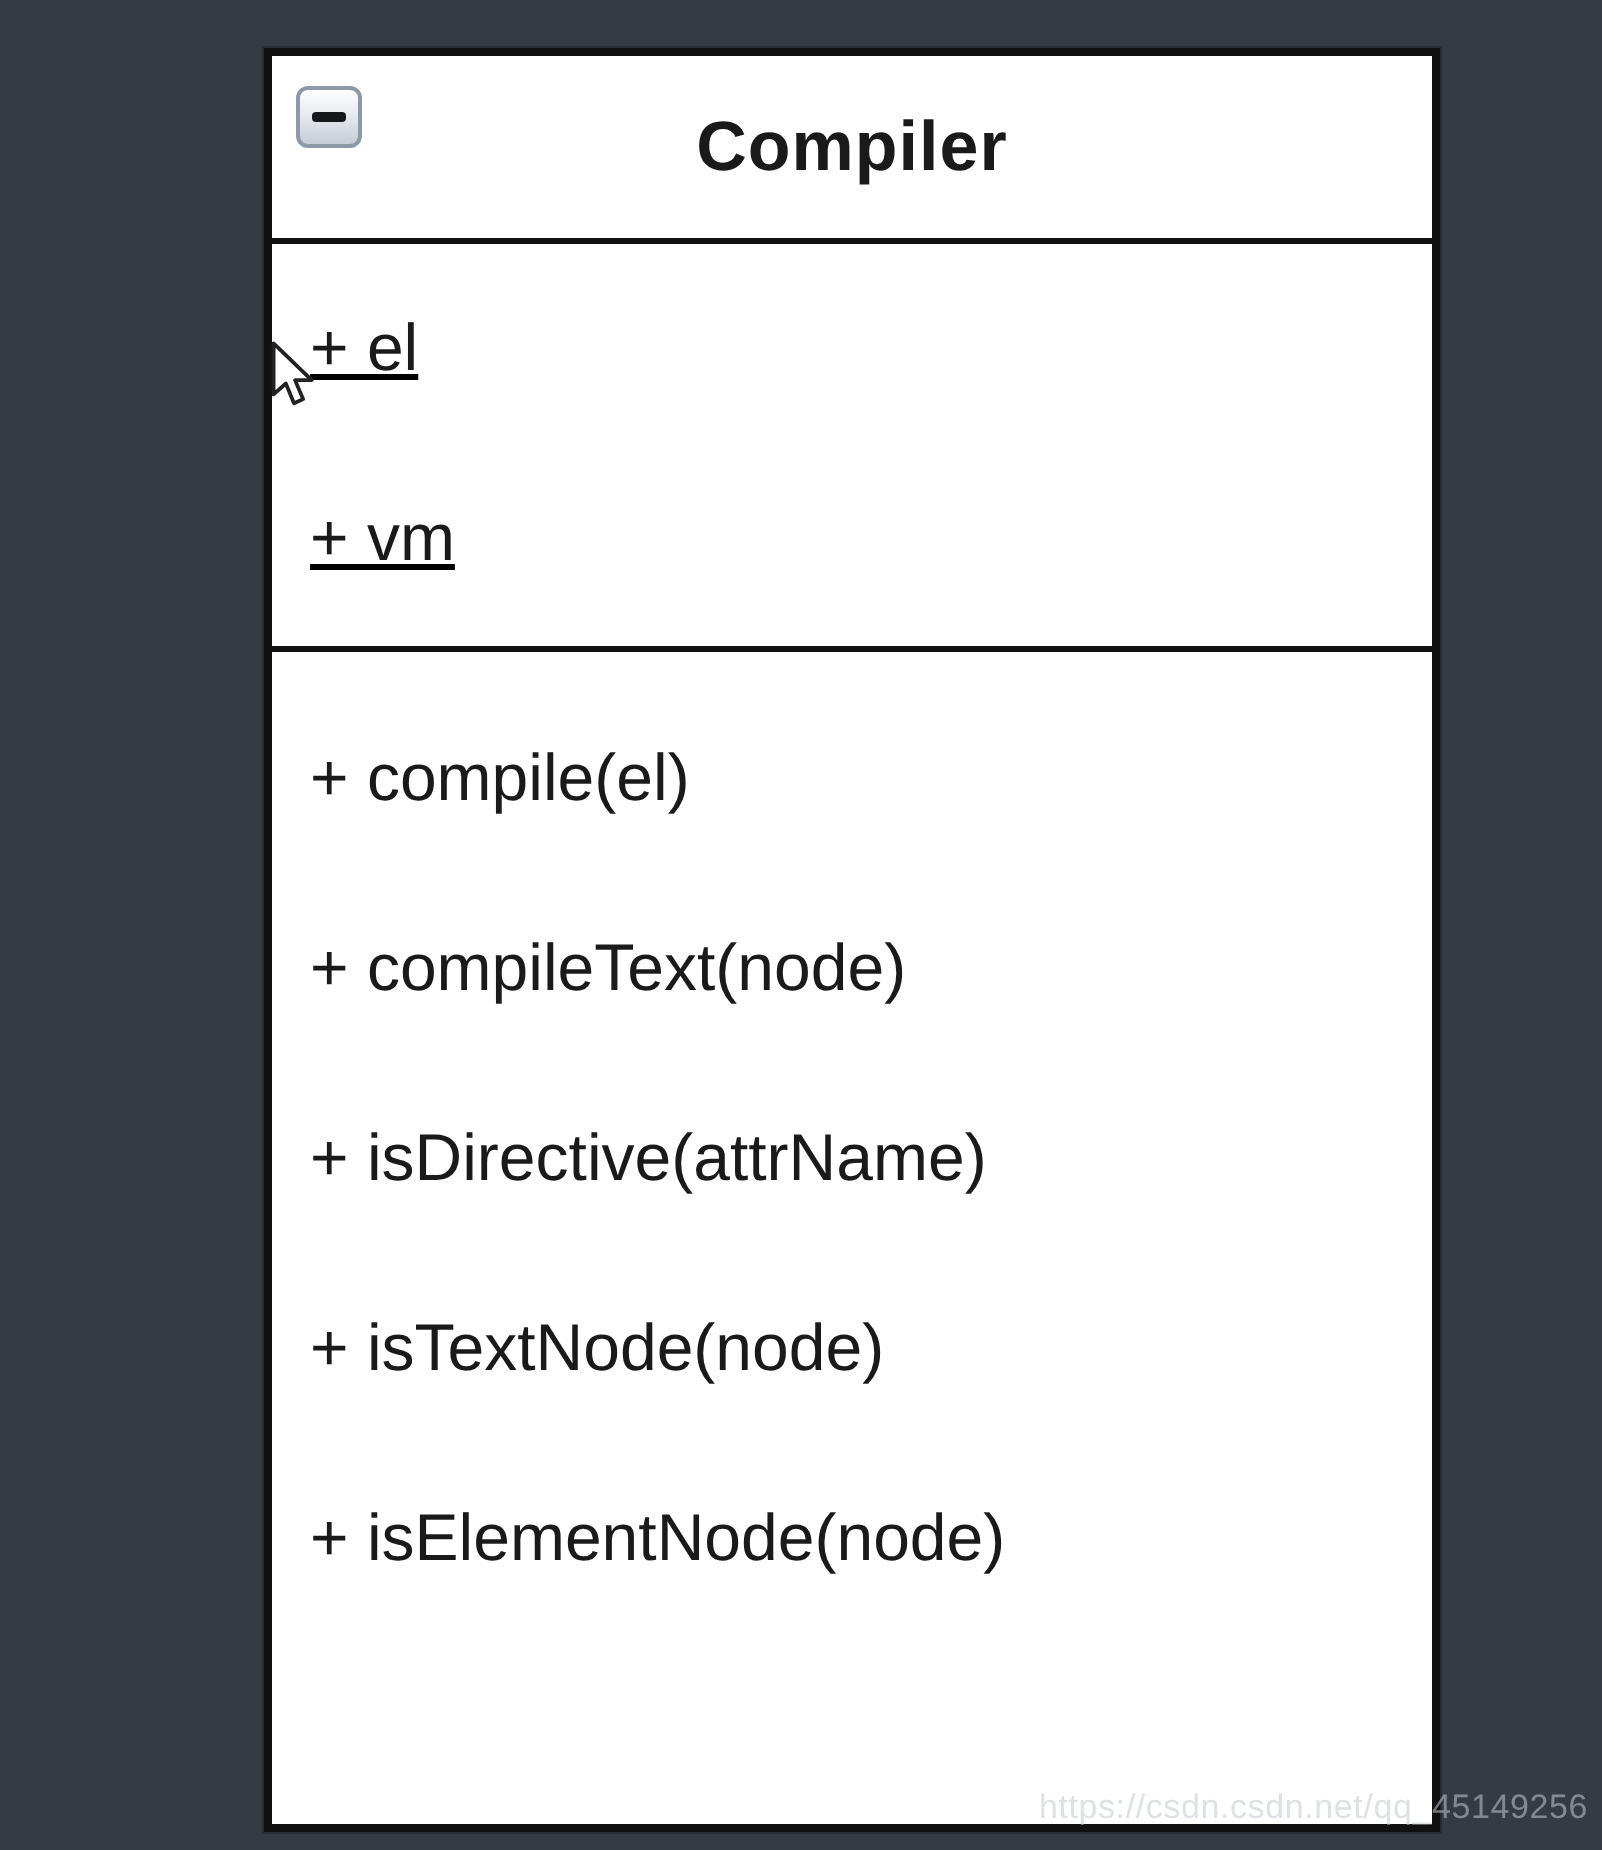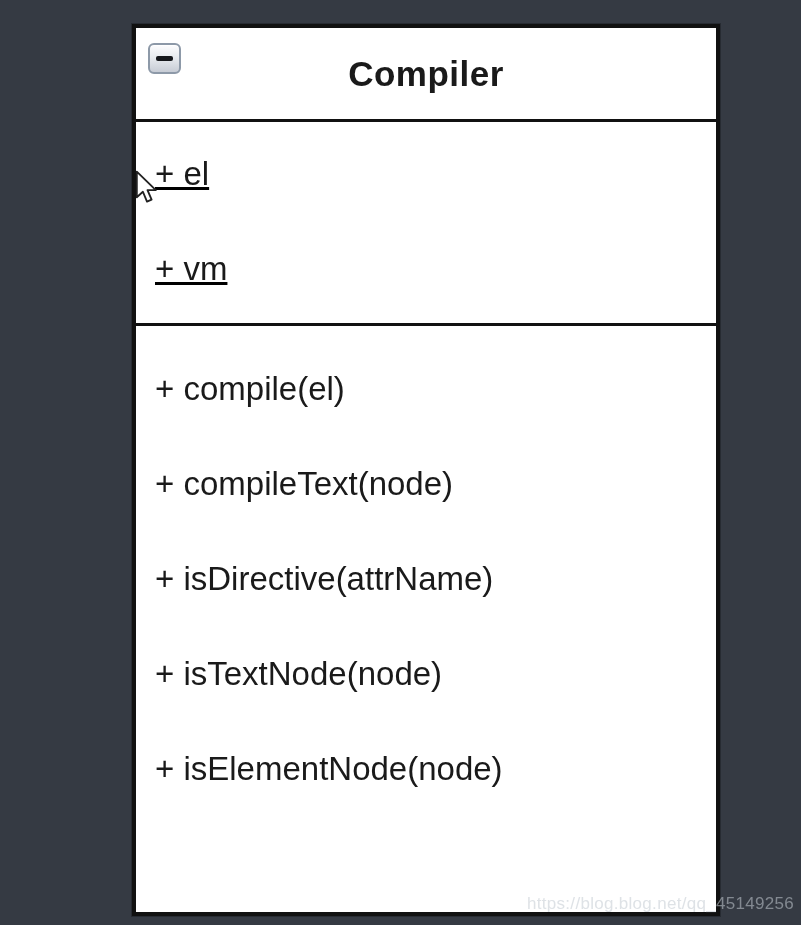--- a/index.html
+++ b/index.html
@@ -133,15 +133,15 @@
       <div class="member">+ isTextNode(node)</div>
       <div class="member">+ isElementNode(node)</div>
     </div>
 
   </div>
 
   <svg class="mouse-cursor" viewBox="0 0 14 20">
     <path d="M1 1 L1 16 L4.6 12.8 L7.0 18.6 L9.7 17.4 L7.3 11.8 L12.2 11.8 Z" fill="#ffffff" stroke="#222222" stroke-width="1.1" stroke-linejoin="round"></path>
   </svg>
 
-  <div class="watermark">https://blog.blog.net/qq_45149256</div>
+  <div class="watermark">https://csdn.csdn.net/qq_45149256</div>
 
 </div>
 
 </body></html>

